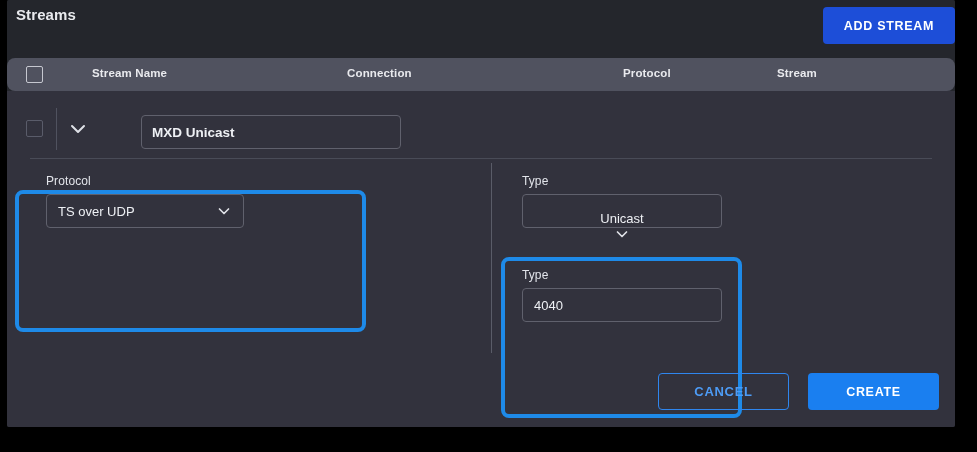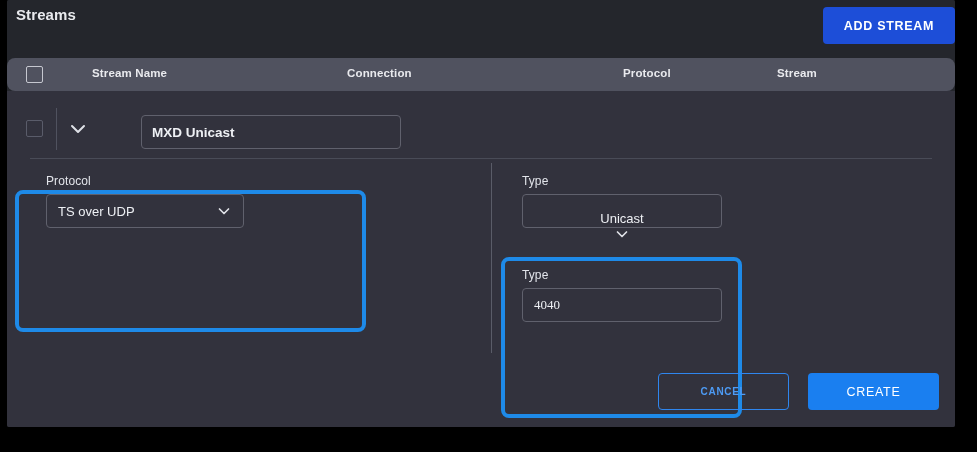--- a/index.html
+++ b/index.html
@@ -200,21 +200,20 @@
   }
   .field-control .sel-value { flex: 1; white-space: nowrap; }
   .field-control .sel-chevron {
     width: 16px; height: 16px;
     flex: 0 0 auto;
     display: block;
   }
   input.field-control {
     display: block;
     line-height: normal;
-    font-family: Liberation Serif, serif;
   }
 
   
   #protocol-label   { left: 39px; top: 83px; }
   #protocol-select  { left: 39px; top: 103px; width: 198px; height: 34px; }
 
   
   #type-label  { left: 515px; top: 83px; text-align: right; }
   #type-select { left: 515px; top: 103px; width: 200px; height: 34px; flex-direction: column; }
   #port-label  { left: 515px; top: 177px; }
@@ -235,38 +234,38 @@
     position: absolute;
     left: 651px;
     top: 282px;
     width: 131px;
     height: 37px;
     background: transparent;
     border: 1px solid #2f86ef;
     border-radius: 4px;
     color: #4d9bf5;
     font-family: "Liberation Sans", sans-serif;
-    font-size: 10px;
+    font-size: 13px;
     font-weight: bold;
     letter-spacing: 0.7px;
     cursor: pointer;
   }
   #create-button {
     position: absolute;
     left: 801px;
     top: 282px;
     width: 131px;
     height: 37px;
     background: #1a7ff0;
     border: none;
     border-radius: 4px;
     color: #ffffff;
     font-family: "Liberation Sans", sans-serif;
     font-size: 12.5px;
-    font-weight: normal;
+    font-weight: bold;
     letter-spacing: 0.7px;
     cursor: pointer;
   }
 </style>
 </head>
 <body>
 
 <div id="app-frame">
 
   <div id="topbar">

